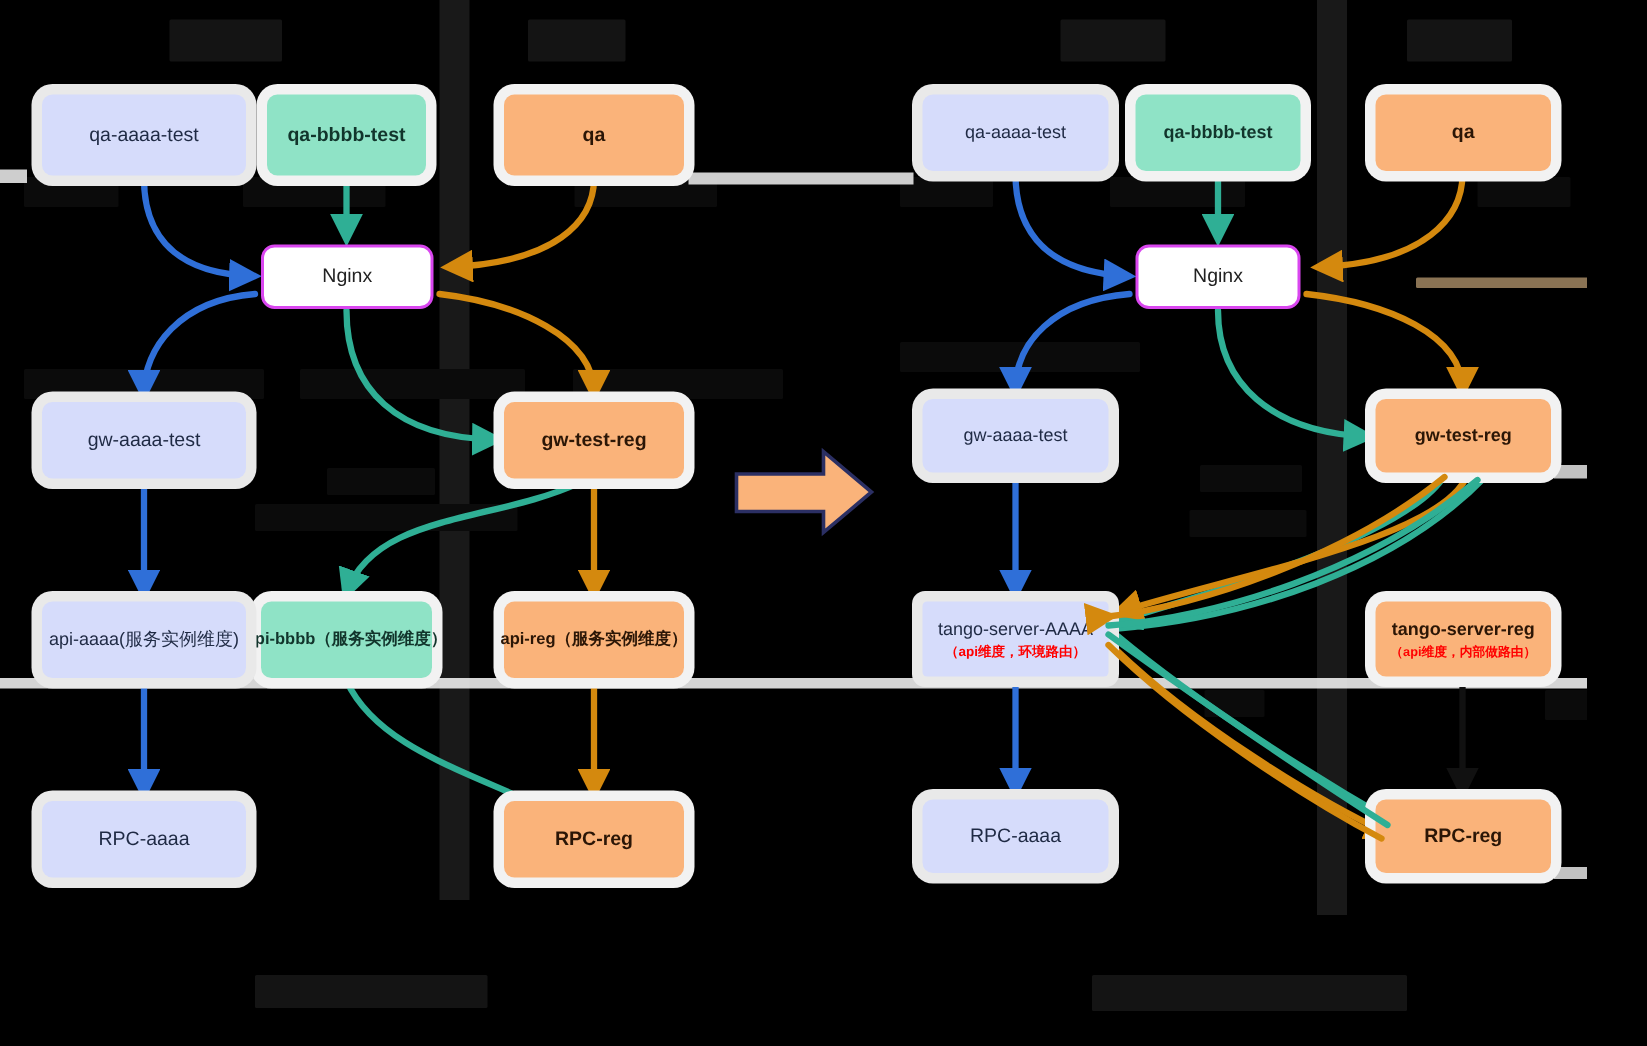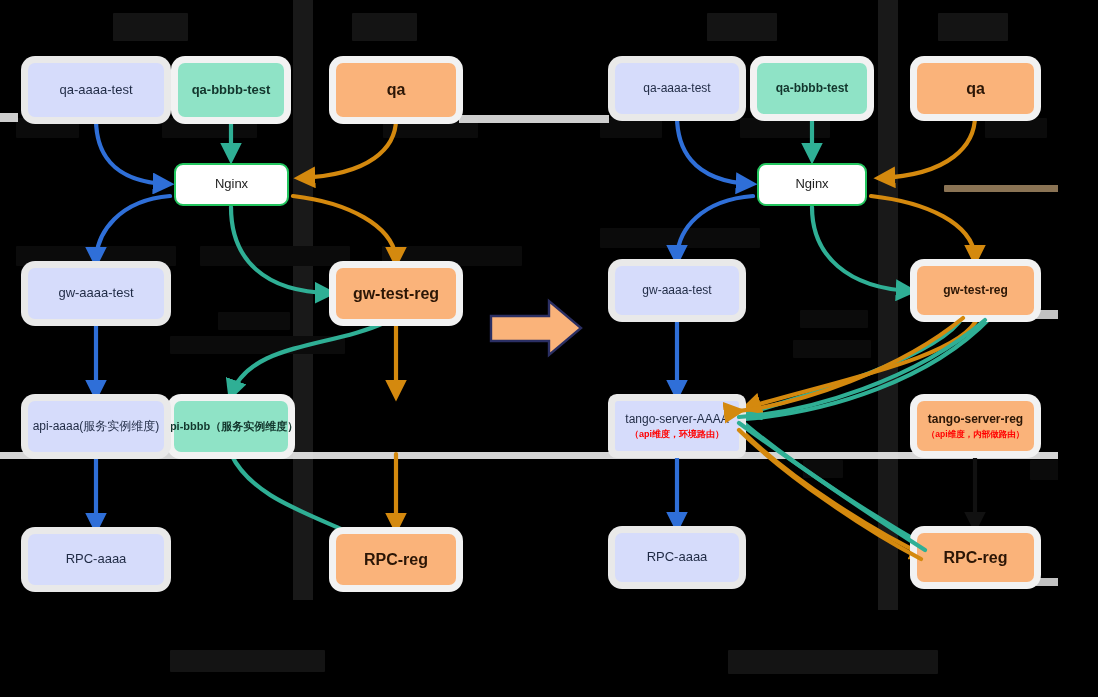--- a/index.html
+++ b/index.html
@@ -46,27 +46,27 @@
   }
   .node-blue.flat{border-radius:3px;}
   .node-green{
     background:#8fe3c6;color:#12352c;
     font-size:13px;font-weight:700;
     box-shadow:0 0 0 7px #f2f2f2;
     text-align:right;
   }
   .node-orange{
     background:#fab37a;color:#2b1606;
-    font-size:16px;font-weight:700;
+    font-size:13px;font-weight:700;
     box-shadow:0 0 0 7px #f2f2f2;
   }
   .node-white{
     background:#ffffff;color:#222;
     font-size:13px;font-weight:400;
-    border:2px solid #22c55e;
+    border:2px solid #d946ef;
     border-radius:9px;
   }
   
   svg.layer{position:absolute;left:0;top:0;width:1098px;height:697px;overflow:visible;}
   svg.edges{z-index:4;}
   svg.edges-top{z-index:8;}
   .big-arrow{z-index:9;}
 </style>
 </head>
 <body>
@@ -190,20 +190,23 @@
   </div>
   <div class="node node-orange" style="left:336px;top:268px;width:120px;height:51px;">
     <span class="ttl">gw-test-reg</span>
   </div>
   <div class="node node-green" style="left:174px;top:401px;width:114px;height:51px;font-size:11px;">
     <span class="ttl">api-bbbb（服务实例维度）</span>
   </div>
   <div class="node node-blue" style="left:28px;top:401px;width:136px;height:51px;font-size:12px;">
     <span class="ttl">api-aaaa(服务实例维度)</span>
   </div>
+  <div class="node node-orange" style="left:336px;top:401px;width:120px;height:51px;font-size:11px;">
+    <span class="ttl">api-reg（服务实例维度）</span>
+  </div>
   <div class="node node-blue" style="left:28px;top:534px;width:136px;height:51px;">
     <span class="ttl">RPC-aaaa</span>
   </div>
   <div class="node node-orange" style="left:336px;top:534px;width:120px;height:51px;">
     <span class="ttl">RPC-reg</span>
   </div>
 
   <div class="node node-blue" style="left:615px;top:63px;width:124px;height:51px;font-size:12px;">
     <span class="ttl">qa-aaaa-test</span>
   </div>

